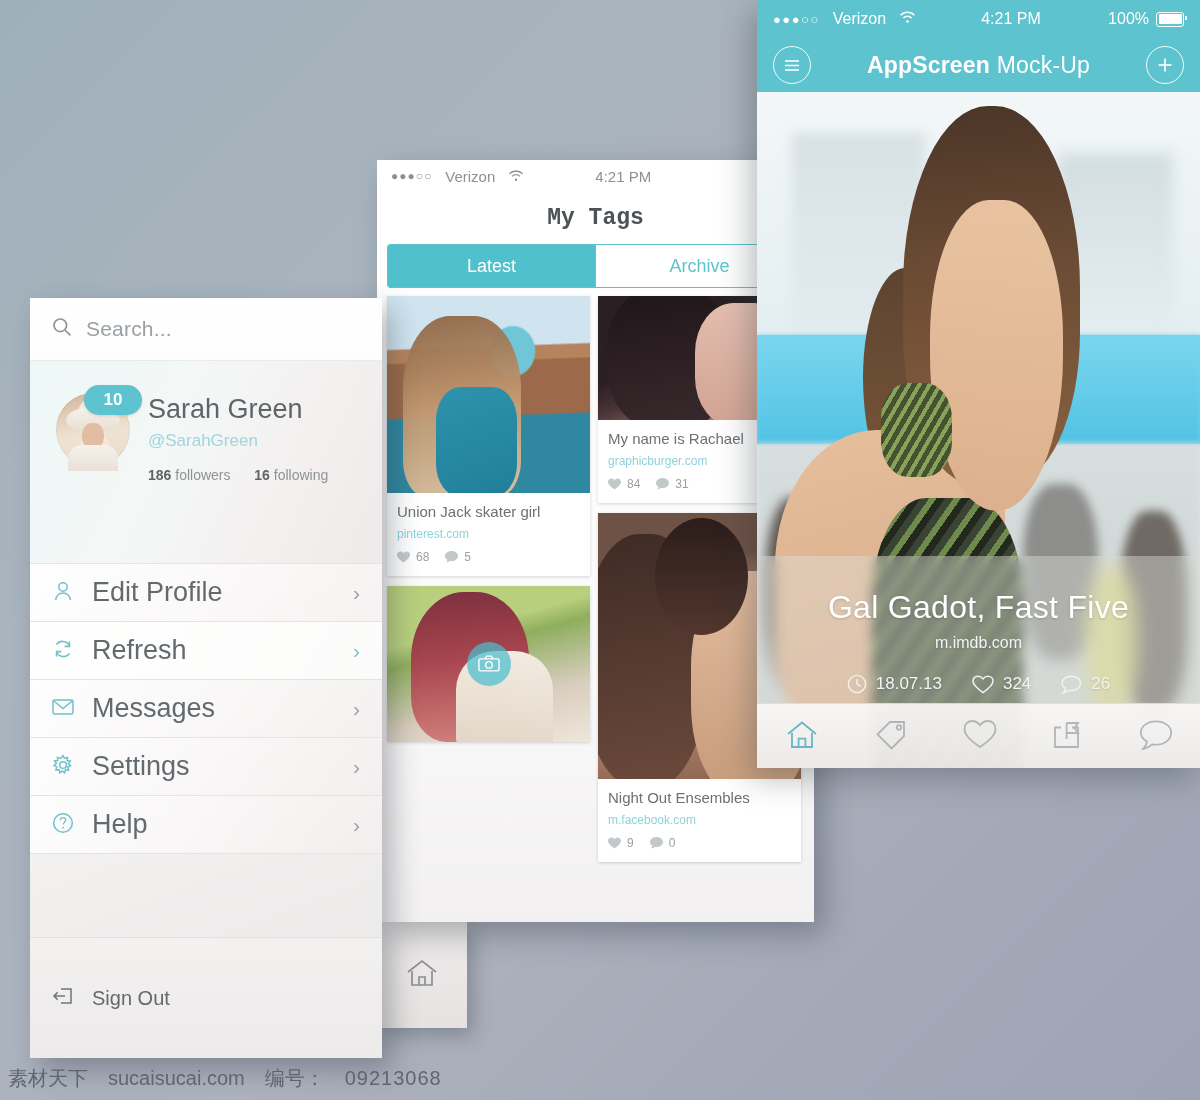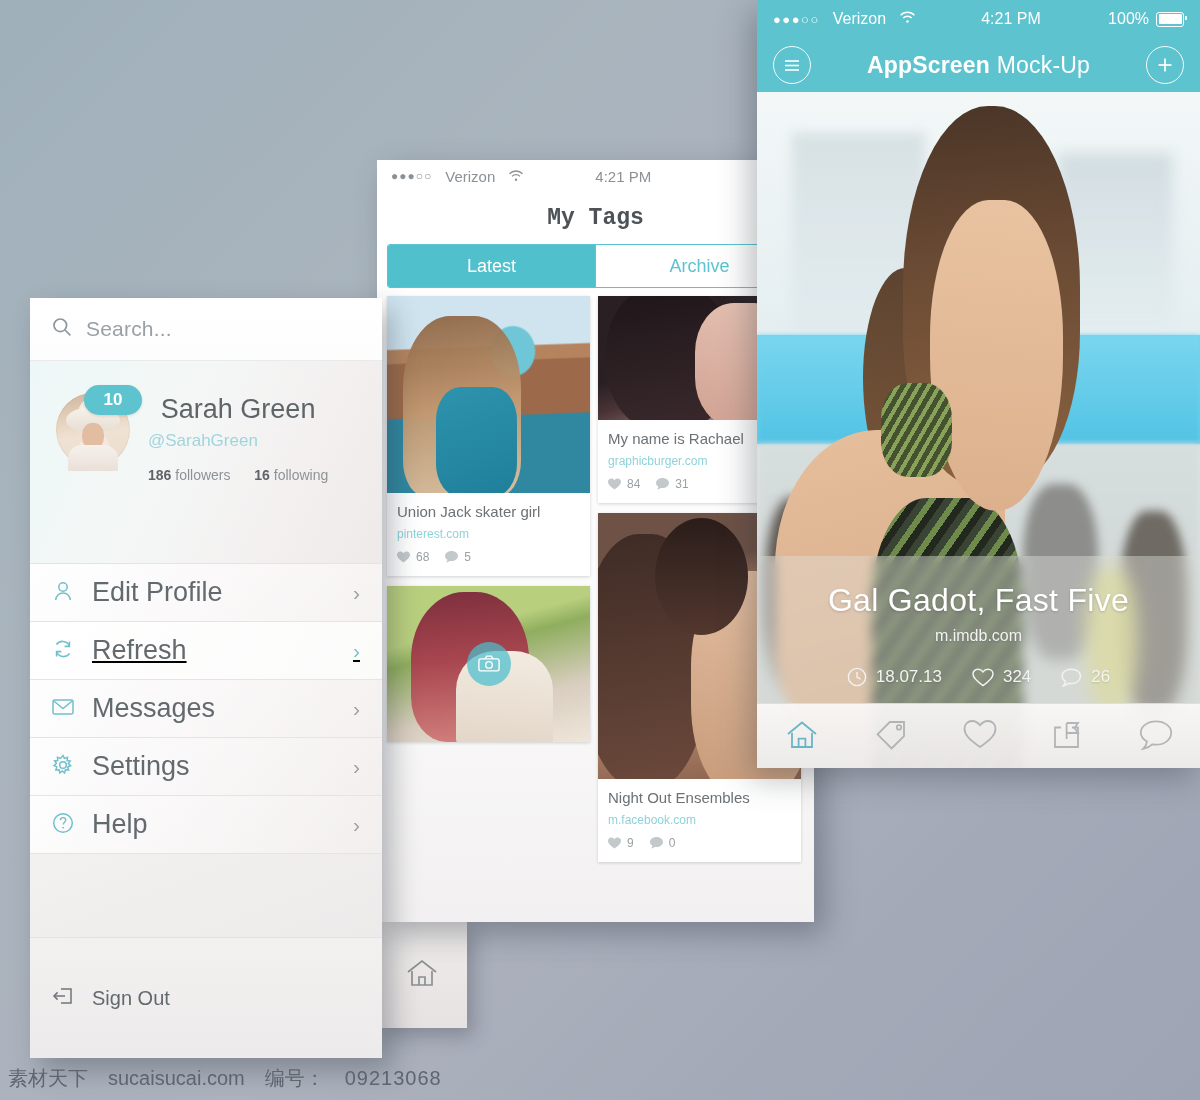--- a/index.html
+++ b/index.html
@@ -47,34 +47,34 @@
     background:#e2bda2;}
   .avatar .body{position:absolute;left:12px;top:52px;width:50px;height:26px;border-radius:14px 14px 0 0;
     background:linear-gradient(180deg,#f6f1ec,#e9e0d8);}
   .badge{
     position:absolute;right:-12px;top:-8px;min-width:40px;height:30px;border-radius:15px;
     background:#5cc3cf;color:#fff;font-size:17px;font-weight:600;
     display:flex;align-items:center;justify-content:center;padding:0 9px;
     box-shadow:0 1px 3px rgba(0,0,0,.12);
   }
   .pinfo{padding-top:8px;}
-  .pname{font-size:27px;color:#5e6468;font-weight:400;line-height:1.1;text-align:center;}
+  .pname{font-size:27px;color:#5e6468;font-weight:400;line-height:1.1;}
   .phandle{font-size:17px;color:#9fd5dc;margin-top:6px;}
   .pstats{font-size:14px;color:#8d9397;margin-top:16px;}
   .pstats b{color:#5e6468;font-weight:700;}
   .pstats .gap{display:inline-block;width:16px;}
 
   .menu{flex:1 1 auto;}
   .mrow{
     height:57px;display:flex;align-items:center;gap:18px;padding:0 22px;
     border-bottom:1px solid #e6e3e3;
     background:linear-gradient(120deg,rgba(255,255,255,.85),rgba(245,240,240,.55));
     cursor:pointer;
   }
-  .mrow.alt{background:linear-gradient(120deg,#ffffff,#fbfbfa);text-decoration:underline;}
+  .mrow.alt{background:linear-gradient(120deg,#ffffff,#fbfbfa);}
   .mrow .lbl{flex:1;font-size:27px;color:#636a6e;}
   .mrow .chev{color:#9aa0a4;font-size:21px;}
   .mrow.alt .chev{color:#7bbfc8;}
   .signout-area{flex:0 0 120px;display:flex;align-items:center;
     background:linear-gradient(180deg,#f3f1f0,#eceaea);border-top:1px solid #e2e0e0;}
   .signout{display:flex;align-items:center;gap:18px;padding:0 22px;cursor:pointer;}
   .signout .lbl{font-size:20px;color:#636a6e;}
 
   
   #tags{
@@ -199,21 +199,21 @@
   .hero .shoulder{position:absolute;left:26%;top:60%;width:34%;height:42%;border-radius:36% 36% 4% 4%;
     background:
       repeating-linear-gradient(125deg,#3a4434 0 7px,#6f8b4c 7px 13px,#23281f 13px 20px);}
   .hero .strap{position:absolute;left:28%;top:43%;width:16%;height:14%;border-radius:38%;
     background:repeating-linear-gradient(120deg,#46512f 0 5px,#87a35a 5px 9px);}
 
   .overlay{
     position:absolute;left:0;bottom:0;width:100%;height:212px;
     background:rgba(225,226,222,.42);
     backdrop-filter:blur(6px);
-    display:flex;flex-direction:column;align-items:center;padding-top:26px;box-sizing:border-box;
+    display:flex;flex-direction:column;align-items:center;padding-top:33px;box-sizing:border-box;
   }
   .ov-title{font-size:32px;color:#fff;font-weight:400;letter-spacing:.3px;
     text-shadow:0 1px 3px rgba(0,0,0,.18);}
   .ov-url{font-size:16px;color:#f2f3f2;margin-top:8px;text-shadow:0 1px 2px rgba(0,0,0,.16);}
   .ov-meta{display:flex;gap:30px;margin-top:22px;align-items:center;}
   .ov-meta span{display:inline-flex;align-items:center;gap:9px;color:#f3f4f3;font-size:17px;
     text-shadow:0 1px 2px rgba(0,0,0,.16);}
   .tabbar{
     position:absolute;left:0;bottom:0;width:100%;height:64px;
     background:linear-gradient(180deg,rgba(250,248,247,.93),rgba(238,235,234,.93));

